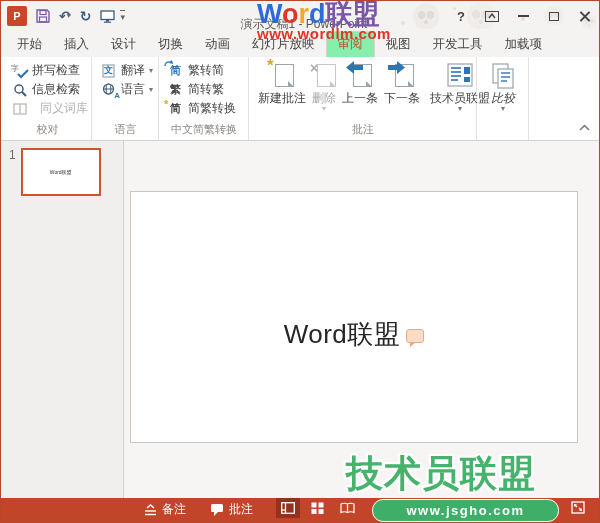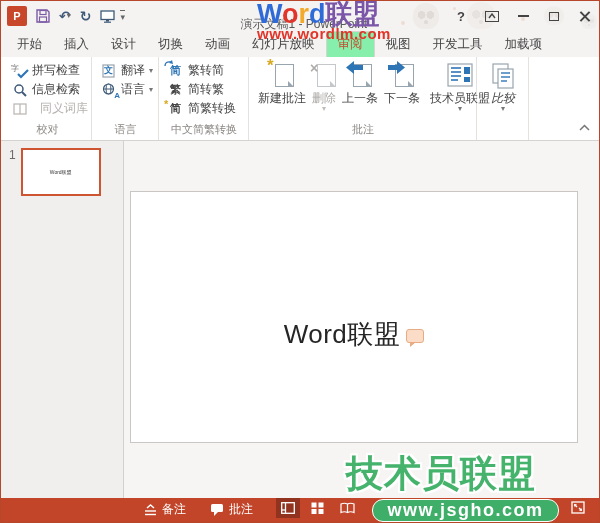--- a/index.html
+++ b/index.html
@@ -96,21 +96,21 @@
 
   
   .wm-top{ position:absolute; left:256px; top:0; z-index:60; pointer-events:none; line-height:1;}
   .wm-top-brand{ font-size:27px; font-weight:bold; letter-spacing:0;}
   .wm-top-url{ font-size:15px; font-weight:bold; margin-top:-2px; letter-spacing:0.5px;}
   .wm-bot-brand{ position:absolute; left:345px; top:448px; z-index:60; font-size:37px; font-weight:bold; letter-spacing:1px;
     text-shadow:-2px -2px 0 #fff,2px -2px 0 #fff,-2px 2px 0 #fff,2px 2px 0 #fff,0 2px 0 #fff,0 -2px 0 #fff,2px 0 0 #fff,-2px 0 0 #fff;
     pointer-events:none; white-space:nowrap;}
   .wm-bot-urlbox{ position:absolute; left:371px; top:498px; width:187px; height:23px; z-index:61; border-radius:11px;
     border:1px solid #fff; display:flex; align-items:center; justify-content:center;
-    color:#fff; font-weight:bold; font-size:18px; letter-spacing:1.5px; pointer-events:none;}
+    color:#fff; font-weight:bold; font-size:13px; letter-spacing:1.5px; pointer-events:none;}
 </style>
 </head>
 <body>
 
 <div class="window">
 
   <div class="titlebar">
     <div class="skull" style="left:412px;top:2px;width:26px;height:26px;"></div>
     <div class="skull" style="left:466px;top:1px;width:28px;height:27px;opacity:.6;"></div>
     <div class="skull" style="left:543px;top:5px;width:20px;height:19px;opacity:.55;"></div>

